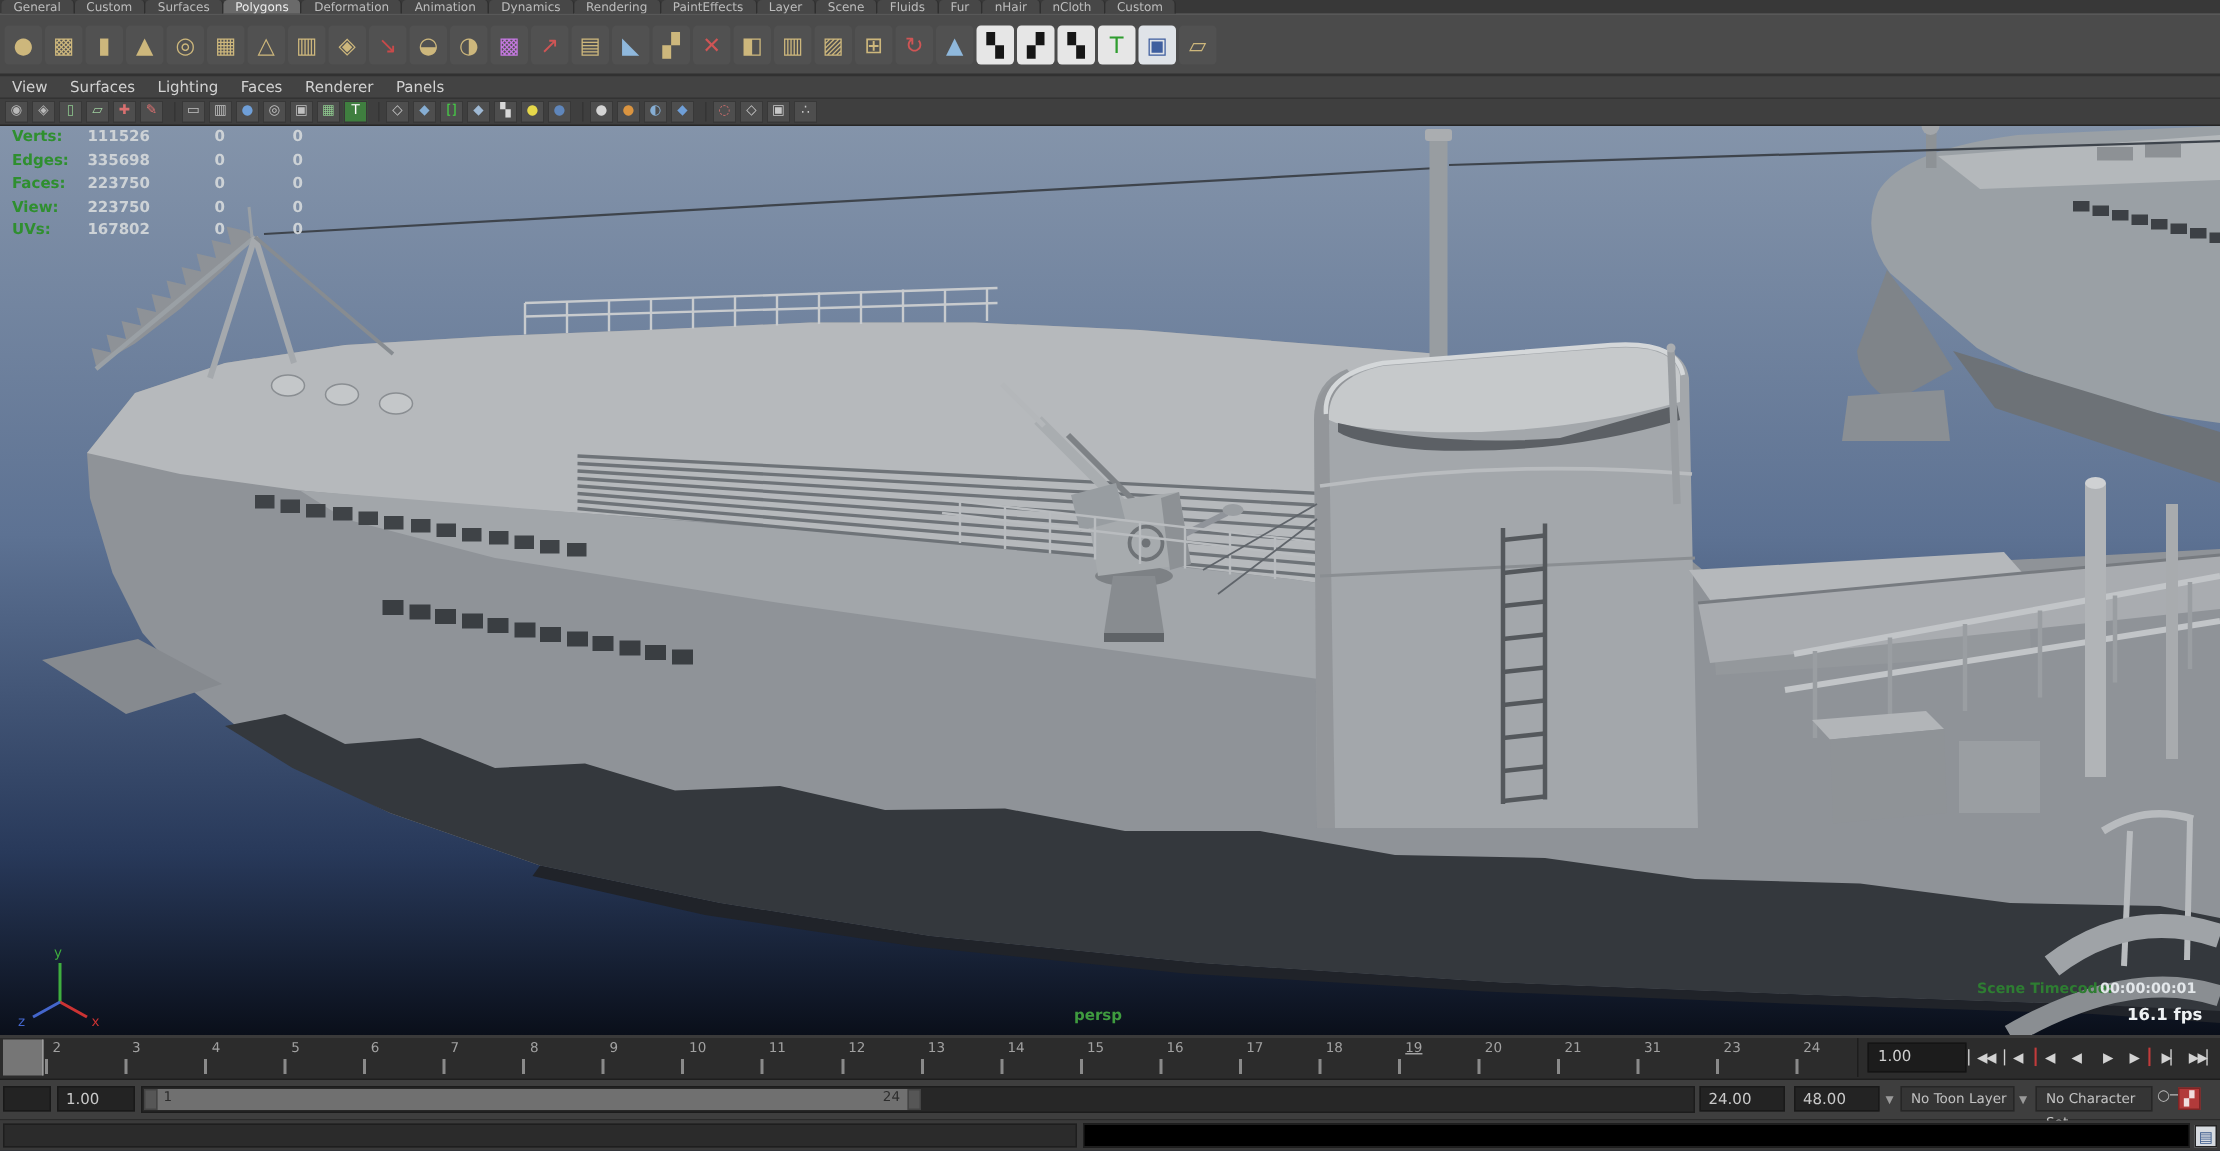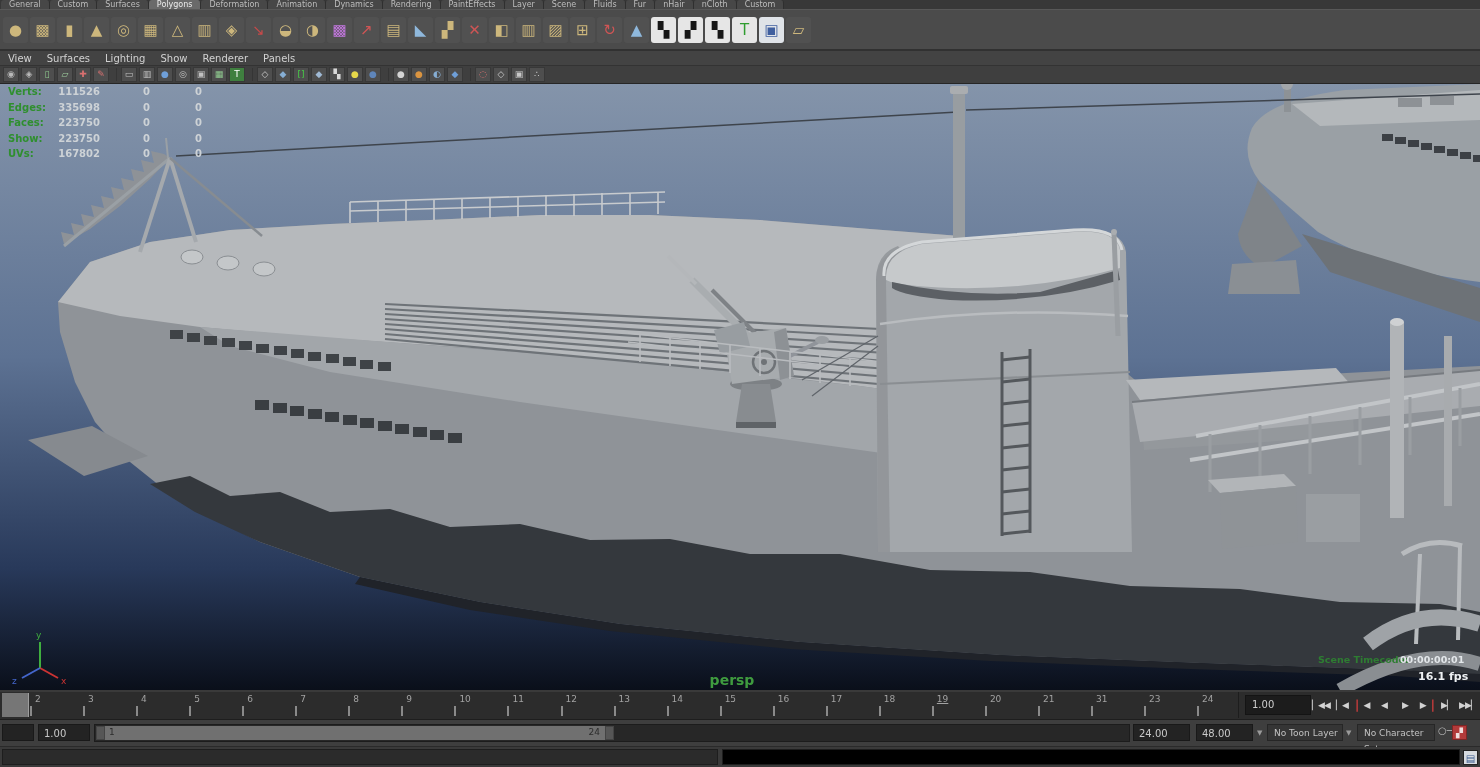--- a/index.html
+++ b/index.html
@@ -18,21 +18,21 @@
   #panel-toolbar{height:17px;background:#3f3f3f;display:flex;align-items:center;gap:2px;padding-left:3px;border-bottom:1px solid #262626;}
   .ptb-icon{width:14px;height:13px;background:#4e4e4e;border:1px solid #383838;display:flex;align-items:center;justify-content:center;font-size:9px;line-height:13px;overflow:hidden;}
   .ptb-sep{width:5px;height:13px;border-right:1px solid #353535;margin-right:2px;}
   
   #viewport{position:relative;width:1480px;height:606px;background:#1a2233;border-bottom:2px solid #3a3a3a;}
   #viewport svg{position:absolute;left:0;top:0;}
   .hud{position:absolute;font-size:10px;font-weight:bold;white-space:nowrap;}
   .hud-label{color:#2f8f2f;}
   .hud-val{color:#cdd2d6;position:absolute;text-align:right;}
   .hud-row{position:absolute;left:0;top:0;width:220px;height:15px;}
-  #persp-label{position:absolute;left:700px;top:588px;width:64px;text-align:center;color:#3f9b3f;font-size:14px;font-weight:bold;}
+  #persp-label{position:absolute;left:700px;top:588px;width:64px;text-align:center;color:#3f9b3f;font-size:10px;font-weight:bold;}
   #timecode-label{position:absolute;left:1318px;top:570px;color:#2e7d32;font-size:9.5px;font-weight:bold;}
   #timecode-value{position:absolute;left:1400px;top:570px;color:#e3e7ea;font-size:9.5px;font-weight:bold;}
   #fps-value{position:absolute;left:1418px;top:586px;color:#eef1f3;font-size:11px;font-weight:bold;}
   
   #timeline{position:relative;height:27px;background:#2c2c2c;border-bottom:1px solid #1e1e1e;}
   #timeline-ticks{position:absolute;left:0;top:0;width:1238px;height:26px;border-right:1px solid #1d1d1d;overflow:hidden;}
   .tl-num{position:absolute;top:2px;font-size:9px;color:#a2a2a2;}
   .tl-tick{position:absolute;top:14px;width:2px;height:10px;background:#8a8a8a;}
   #tl-current-block{position:absolute;left:2px;top:1px;width:26px;height:24px;background:#767676;border-right:1px solid #9d9d9d;}
   #current-time-field{position:absolute;left:1245px;top:3px;width:58px;height:18px;background:#1c1c1c;border:1px solid #141414;color:#cfcfcf;font-size:10px;line-height:18px;padding-left:6px;}
@@ -111,21 +111,21 @@
       <span class="shelf-icon" style="color: rgb(47, 157, 47); background: rgb(230, 230, 230);">T</span>
       <span class="shelf-icon" style="color: rgb(63, 95, 159); background: rgb(223, 227, 232);">▣</span>
       <span class="shelf-icon" style="color: rgb(205, 183, 124);">▱</span>
     </span>
   </div>
 
 <div id="panel-menu">
   <span class="pm-item">View</span>
   <span class="pm-item">Surfaces</span>
   <span class="pm-item">Lighting</span>
-  <span class="pm-item">Show</span>
+  <span class="pm-item">Faces</span>
   <span class="pm-item">Renderer</span>
   <span class="pm-item">Panels</span>
 </div>
 
 <div id="panel-toolbar">
     <span class="ptb-icon" style="color: rgb(185, 185, 185);">◉</span>
     <span class="ptb-icon" style="color: rgb(185, 185, 185);">◈</span>
     <span class="ptb-icon" style="color: rgb(143, 202, 143);">▯</span>
     <span class="ptb-icon" style="color: rgb(159, 207, 159);">▱</span>
     <span class="ptb-icon" style="color: rgb(217, 112, 112);">✚</span>
@@ -394,21 +394,21 @@
       <span class="hud-val" style="left:120px;width:30px;">0</span>
       <span class="hud-val" style="left:172px;width:30px;">0</span>
     </div>
     <div class="hud-row" style="top:31px;">
       <span class="hud-label" style="position:absolute;left:8px;">Faces:</span>
       <span class="hud-val" style="left:40px;width:60px;">223750</span>
       <span class="hud-val" style="left:120px;width:30px;">0</span>
       <span class="hud-val" style="left:172px;width:30px;">0</span>
     </div>
     <div class="hud-row" style="top:46.5px;">
-      <span class="hud-label" style="position:absolute;left:8px;">Show:</span>
+      <span class="hud-label" style="position:absolute;left:8px;">View:</span>
       <span class="hud-val" style="left:40px;width:60px;">223750</span>
       <span class="hud-val" style="left:120px;width:30px;">0</span>
       <span class="hud-val" style="left:172px;width:30px;">0</span>
     </div>
     <div class="hud-row" style="top:62px;">
       <span class="hud-label" style="position:absolute;left:8px;">UVs:</span>
       <span class="hud-val" style="left:40px;width:60px;">167802</span>
       <span class="hud-val" style="left:120px;width:30px;">0</span>
       <span class="hud-val" style="left:172px;width:30px;">0</span>
     </div>

